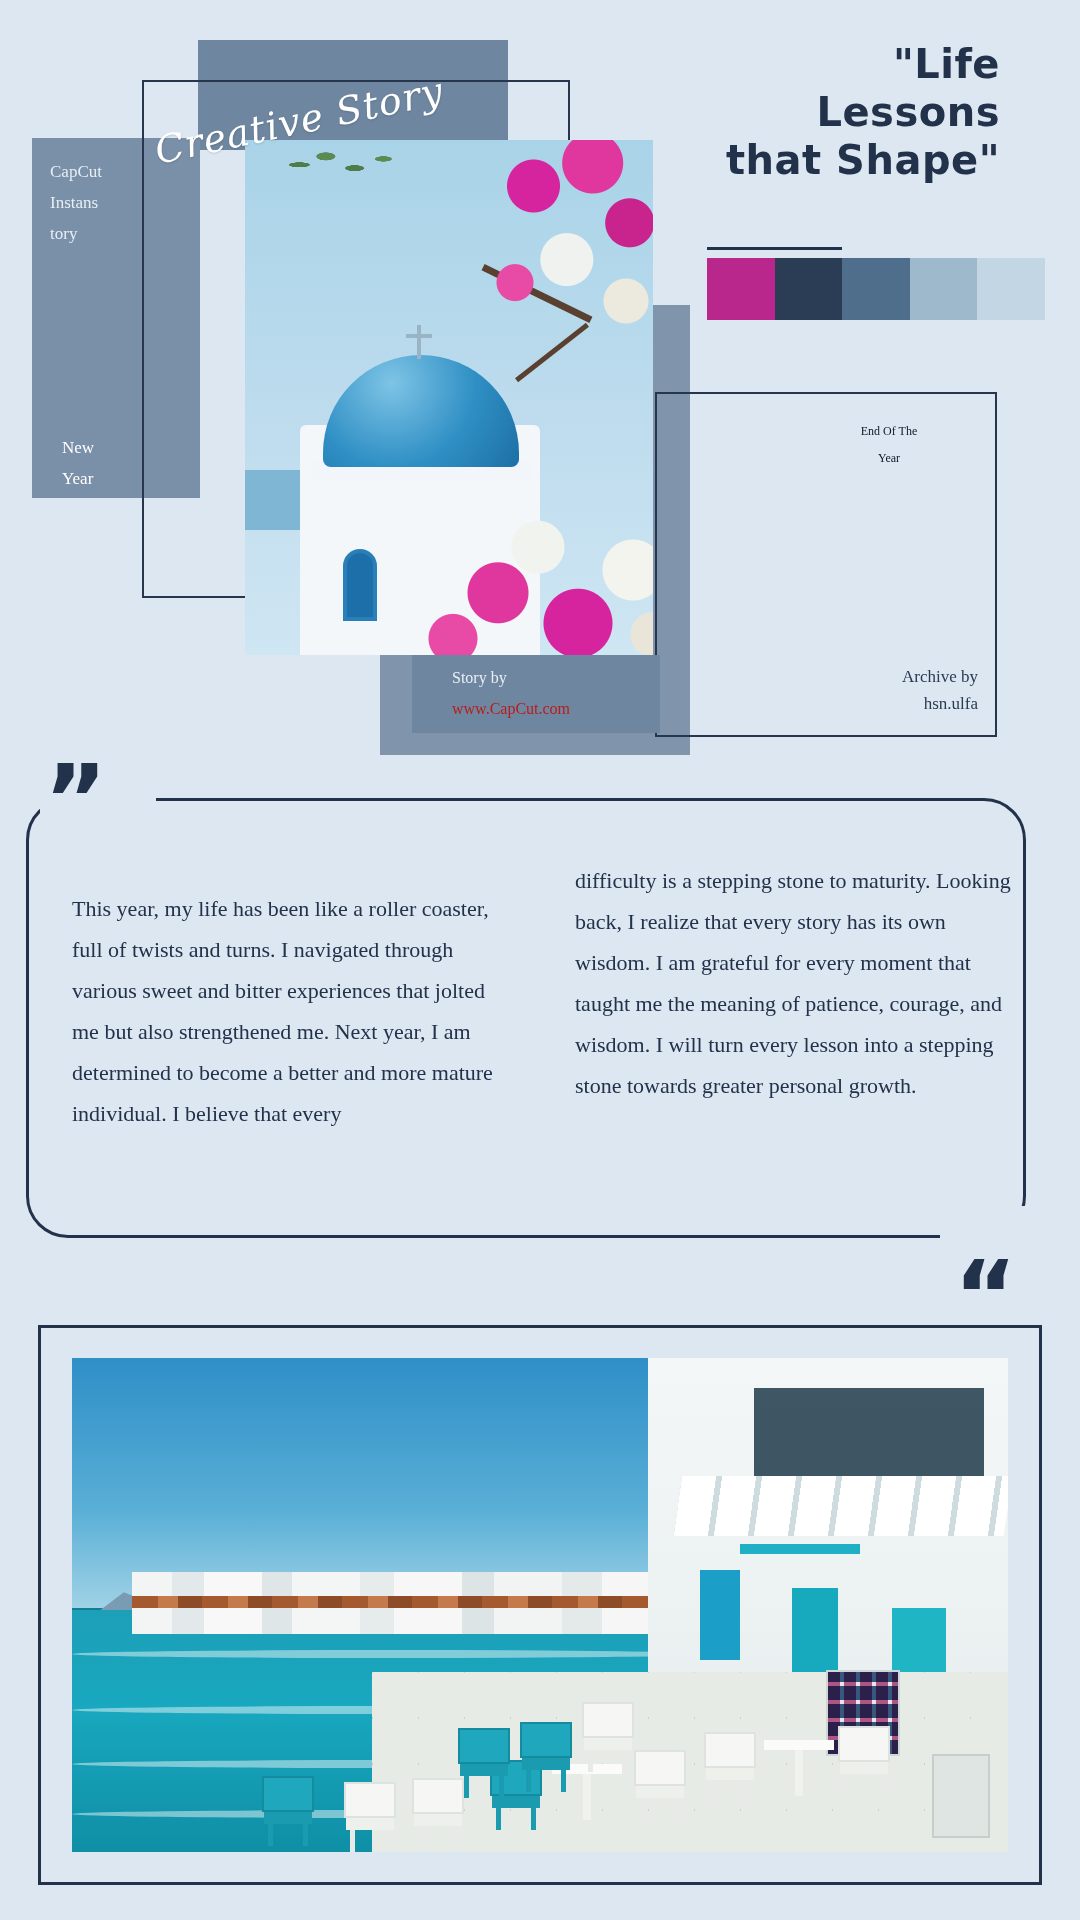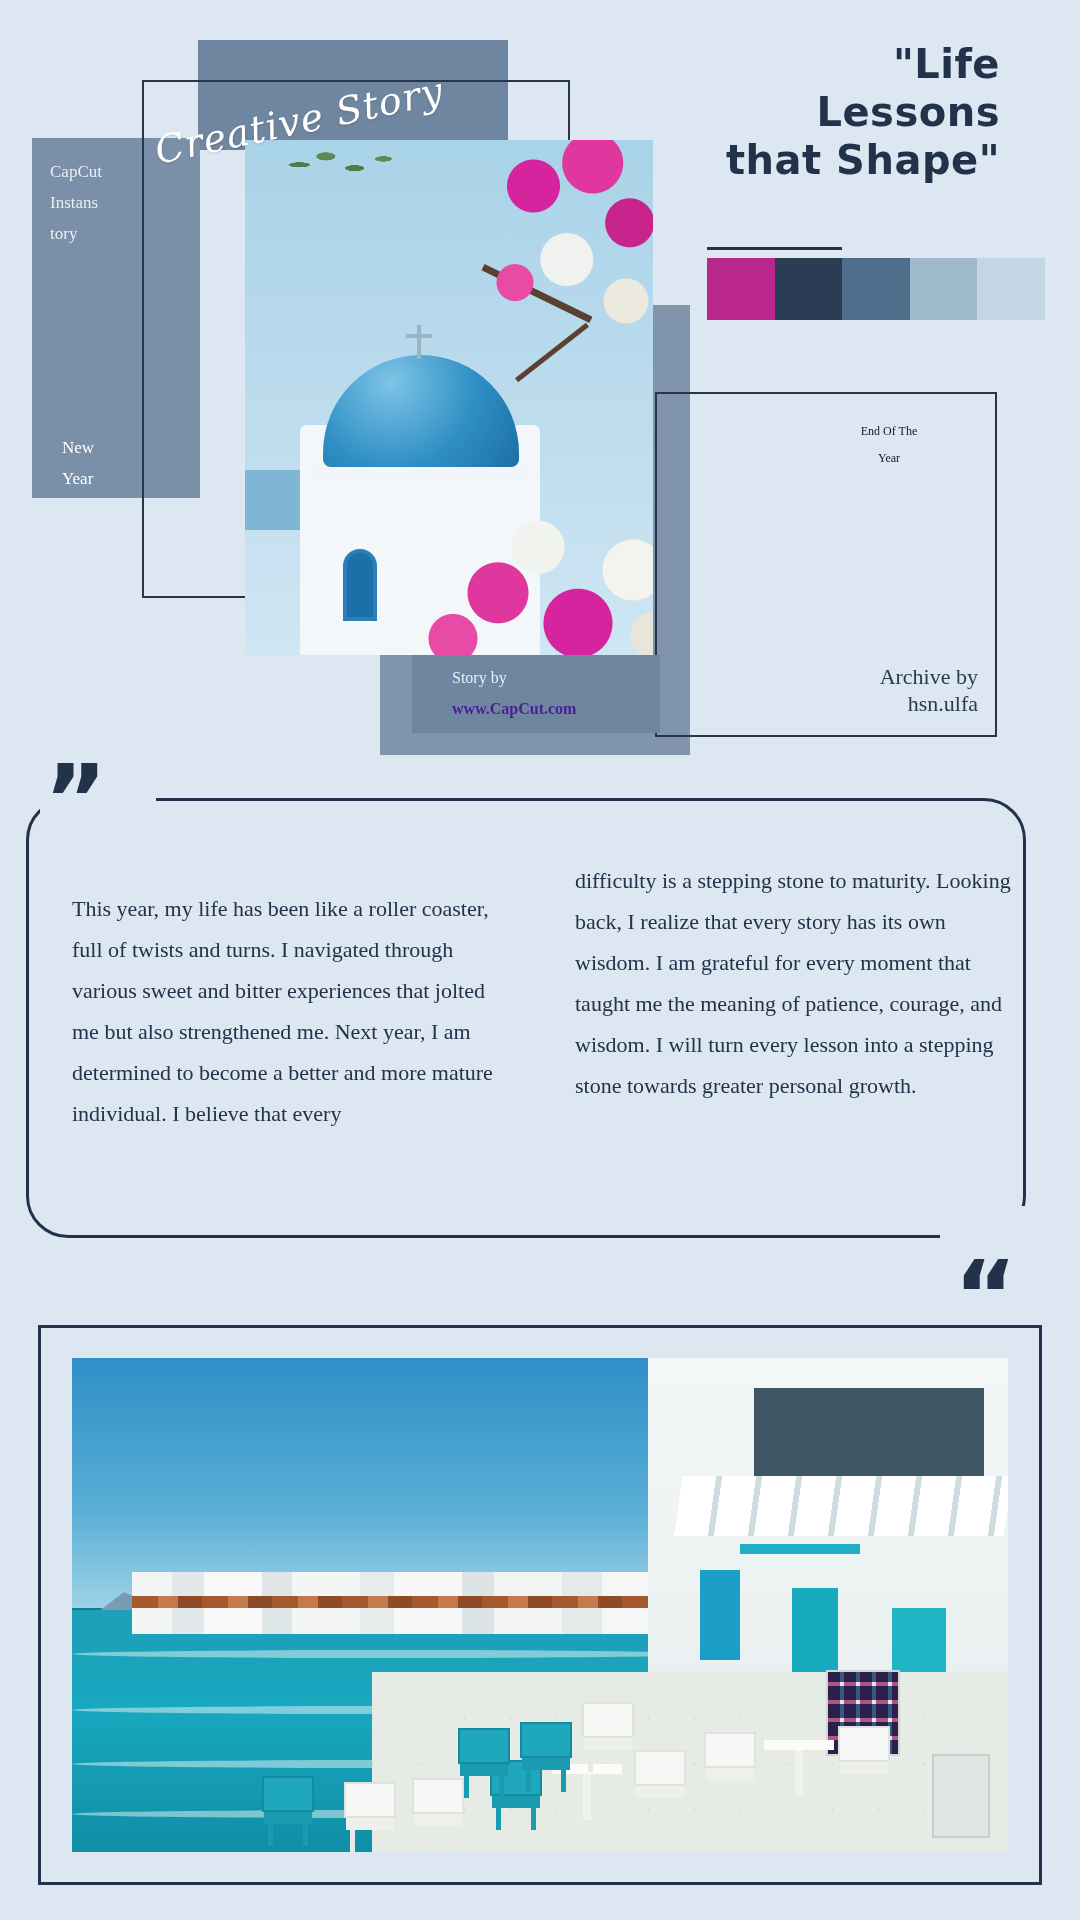--- a/index.html
+++ b/index.html
@@ -204,21 +204,21 @@
     text-align: center;
     font-size: 12px;
     line-height: 27px;
     color: #0f172a;
   }
   .meta-right-2 {
     position: absolute;
     left: 800px; top: 663px;
     width: 178px;
     text-align: right;
-    font-size: 22px;
+    font-size: 17px;
     line-height: 27px;
     color: #2a3a52;
   }
   .made-by {
     position: absolute;
     left: 452px; top: 662px;
     font-size: 16px;
     line-height: 31px;
     color: #e9eff6;
   }
@@ -440,21 +440,21 @@
       <span style="background:#c3d6e3"></span>
     </div>
 
     <div class="meta-right-1" style="white-space:pre-line;">End Of The
 Year</div>
     <div class="meta-right-2" style="white-space:pre-line;">Archive by
 hsn.ulfa</div>
 
     <div class="made-by">
       <div>Story by</div>
-      <div style="font-weight:bold;color:#4c1d95;">www.CapCut.com</div>
+      <div style="font-weight:normal;color:#b91c1c;">www.CapCut.com</div>
     </div>
   </div>
 
   <div class="quote-section">
     <div class="quote-frame"></div>
     <div class="qmask-top"></div>
     <div class="qmask-bot"></div>
     <div class="qmark qmark-open">”</div>
     <div class="qmark qmark-close">”</div>
     <div class="quote-col quote-col-right">difficulty is a stepping stone to maturity. Looking back, I realize that every story has its own wisdom. I am grateful for every moment that taught me the meaning of patience, courage, and wisdom. I will turn every lesson into a stepping stone towards greater personal growth.</div>

